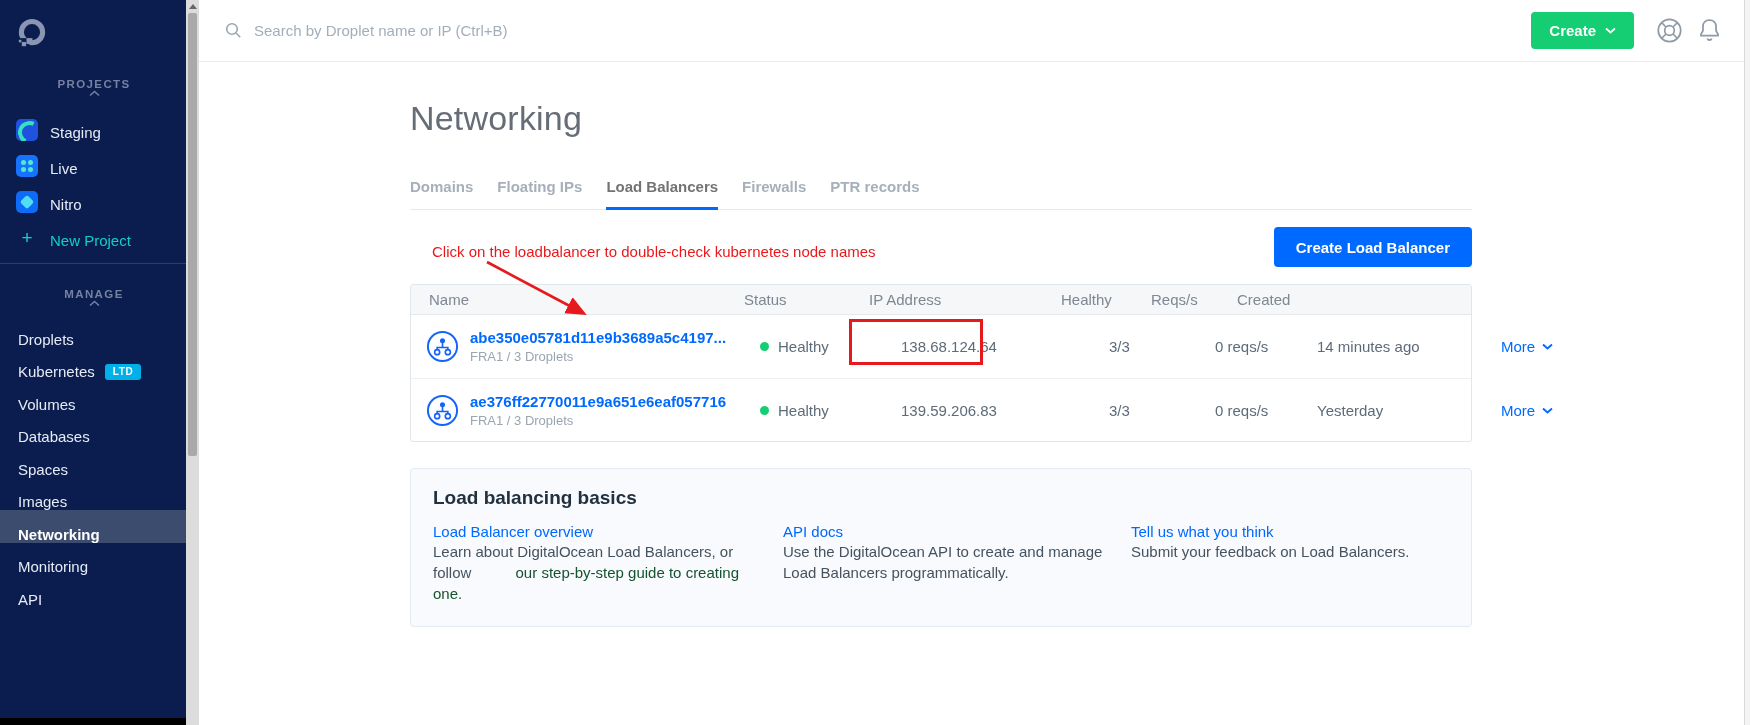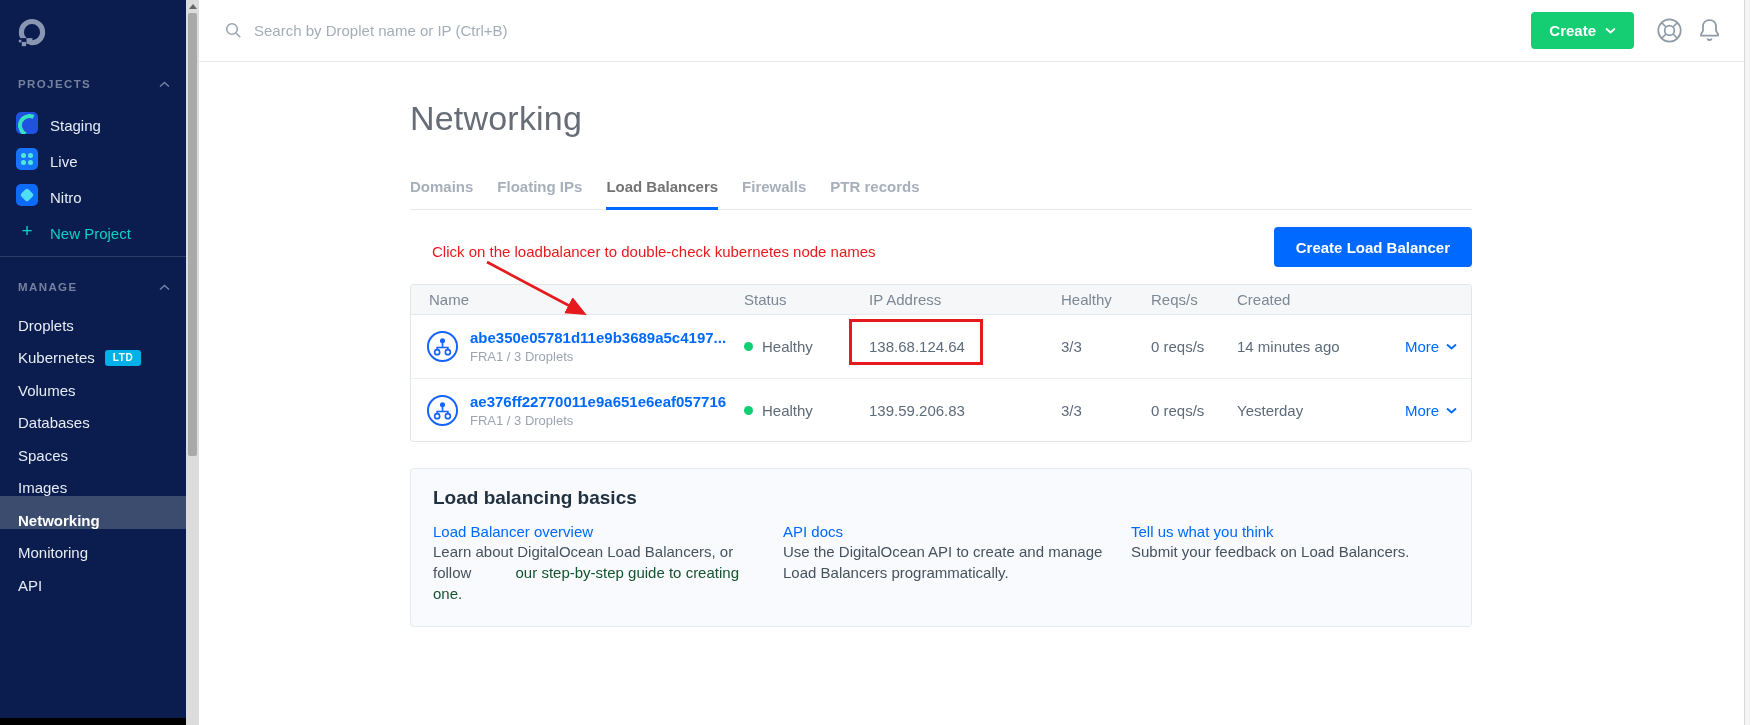--- a/index.html
+++ b/index.html
@@ -3,21 +3,21 @@
 <meta charset="utf-8">
 <style>
   * { margin:0; padding:0; box-sizing:border-box; }
   html,body { width:1750px; height:725px; overflow:hidden; }
   body { font-family:"Liberation Sans","DejaVu Sans",sans-serif; background:#fff; }
   #app { position:relative; width:1750px; height:725px; background:#fff; overflow:hidden; }
 
   
   .sidebar { position:absolute; left:0; top:0; width:186px; height:725px; background:#0a1d4e; color:#dfe5f0; }
   .logo-wrap { padding:16px 0 0 15px; }
-  .side-section-head { display:flex; align-items:center; justify-content:space-between; padding:0 16px 0 18px; margin-top:24px; margin-bottom:8px; font-size:11.5px; font-weight:700; letter-spacing:1.4px; color:#76819f; }
+  .side-section-head { display:flex; align-items:center; justify-content:space-between; padding:0 16px 0 18px; margin-top:24px; margin-bottom:8px; font-size:11.5px; font-weight:700; letter-spacing:1.4px; color:#76819f;flex-direction:column; }
   .side-row { display:flex; align-items:flex-end; height:36px; padding-left:16px; font-size:15px; color:#e6ebf4; cursor:pointer; }
   .side-row .picon { margin-right:12px; }
   .manage-row { display:flex; align-items:flex-end; height:32.5px; padding-left:18px; font-size:15px; color:#e6ebf4; cursor:pointer; }
   .manage-row.active { background:#3b4c6e; font-weight:700; color:#fff; }
   .divider { height:1px; background:rgba(255,255,255,0.14); margin-top:14px; }
   .newproj { color:#0fd0c4; }
   .plus { color:#0fd0c4; font-size:19px; margin-right:12px; width:22px; text-align:center; font-weight:400; }
   .badge-ltd { display:inline-block; margin-left:10px; background:#00b0e8; color:#fff; font-size:10px; font-weight:700; letter-spacing:.6px; padding:3px 8px; border-radius:3px; line-height:1; }
   .picon { width:22px; height:22px; border-radius:5px; position:relative; overflow:hidden; flex:none; }
   .picon.staging { background:#2052e0; }
@@ -57,21 +57,21 @@
   .tab.active::after { content:""; position:absolute; left:0; right:0; bottom:-1px; height:3px; background:#0069ff; }
 
   .actions-row { position:relative; height:57px; margin-top:17px; width:1062px; }
   .red-note { position:absolute; left:22px; top:16px; font-size:15px; color:#e8191c; }
   .btn-create-lb { position:absolute; right:0; top:0; height:40px; background:#0069ff; color:#fff; border:none; border-radius:4px; font-size:15px; font-weight:700; padding:0 22px; cursor:pointer; font-family:inherit; }
 
   .lb-table { width:1062px; border:1px solid #e1e6ea; border-radius:3px; background:#fff; }
   .thead, .trow { display:grid; grid-template-columns:333px 125px 192px 90px 86px 168px 1fr; align-items:center; }
   .thead { height:30px; background:#f5f7f9; border-bottom:1px solid #e3e8ec; color:#7d8894; font-size:15px; border-radius:3px 3px 0 0; }
   .thead > div:first-child { padding-left:18px; }
-  .trow { height:63px; font-size:15px; color:#5d6b79; }
+  .trow { height:63px; font-size:15px; color:#5d6b79;gap:16px; }
   .trow + .trow { border-top:1px solid #edf0f3; }
   .name-cell { display:flex; align-items:center; padding-left:15px; gap:11px; }
   .name-link { color:#0069ff; font-weight:700; font-size:15px; text-decoration:none; cursor:pointer; }
   .name-sub { color:#9aa5b0; font-size:13px; margin-top:3px; }
   .status-cell { display:flex; align-items:center; gap:9px; }
   .dot { width:9px; height:9px; border-radius:50%; background:#15cd72; }
   .more-link { color:#0069ff; font-size:15px; display:flex; align-items:center; gap:7px; cursor:pointer; }
 
   .anno-rect { position:absolute; left:650px; top:257px; width:134px; height:46px; border:3px solid #e6191c; z-index:5; pointer-events:none; }
   .anno-arrow { position:absolute; left:282px; top:196px; z-index:5; pointer-events:none; }

